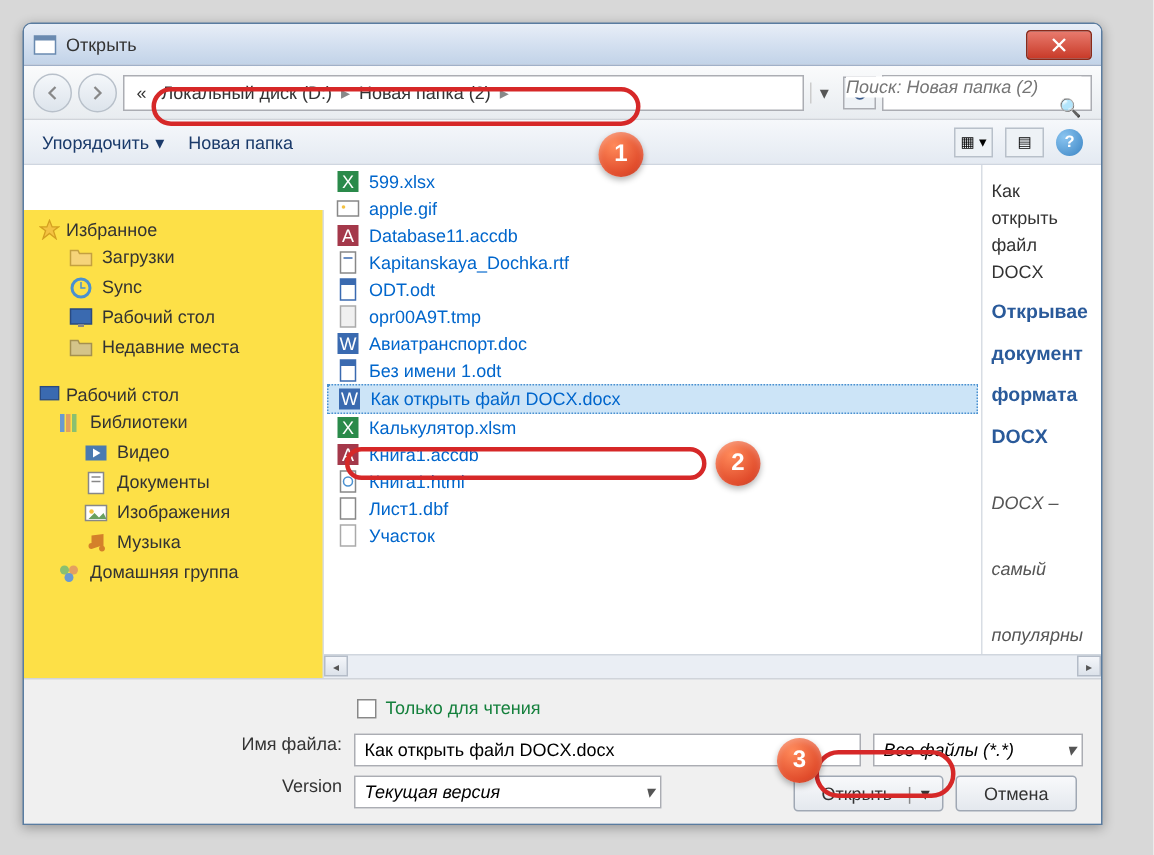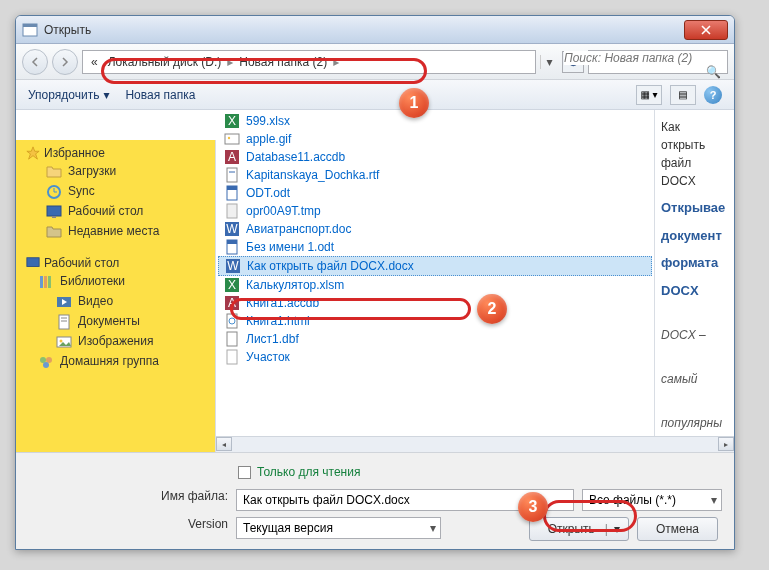--- a/index.html
+++ b/index.html
@@ -41,21 +41,21 @@
 .preview-em { font-style: italic; color: #555; margin-top: 26px; }
 .scrollbar-h { height: 16px; background: #eaeef4; border-top: 1px solid #d0d6de; display: flex; }
 .sb-track { flex: 1; }
 .sb-btn { width: 16px; height: 14px; background: linear-gradient(to bottom, #f4f6fa, #dce2ea); border: 1px solid #b4bcc8; display: flex; align-items: center; justify-content: center; font-size: 8px; color: #555; cursor: pointer; }
 .footer { background: #f0f0f0; padding: 8px 12px; border-top: 1px solid #d0d4da; }
 .readonly-row { display: flex; align-items: center; gap: 6px; padding: 4px 0 4px 210px; }
 .checkbox { width: 13px; height: 13px; border: 1px solid #888; background: #fff; cursor: pointer; }
 .form-row { display: flex; gap: 8px; margin-top: 6px; }
 .form-label { width: 200px; text-align: right; color: #333; }
 .form-input { flex: 1; height: 22px; border: 1px solid #abadb3; background: #fff; padding: 0 6px; outline: none; }
-.form-select { height: 22px; border: 1px solid #abadb3; background: #fff; padding: 0 18px 0 6px; cursor: pointer; display: flex; align-items: center; position: relative; }
+.form-select { height: 22px; border: 1px solid #abadb3; background: #fff; padding: 0 18px 0 6px; cursor: pointer; display: flex; align-items: center; position: relative; font-style: italic; }
 .form-select::after { content: "▾"; position: absolute; right: 4px; color: #555; }
 .buttons-row { display: flex; gap: 8px; justify-content: flex-end; margin-top: 10px; padding-right: 4px; align-items: center; }
 .btn { height: 24px; padding: 0 18px; background: linear-gradient(to bottom, #f8f9fb, #e4e8ee); border: 1px solid #a0a8b4; border-radius: 3px; cursor: pointer; display: flex; align-items: center; color: #333; }
 .btn.primary { padding-right: 8px; }
 .btn-sep { margin: 0 6px 0 10px; color: #888; }
 .annot-rect { position: absolute; border: 3px solid #d62828; border-radius: 22px; pointer-events: none; z-index: 100; }
 .annot-circle { position: absolute; width: 30px; height: 30px; border-radius: 50%; background: radial-gradient(circle at 35% 30%, #ff8a5a, #e04a2a 70%, #a02a18); color: #fff; font-weight: bold; font-size: 16px; display: flex; align-items: center; justify-content: center; z-index: 101; box-shadow: inset 0 2px 4px rgba(255,255,255,0.3), 0 2px 4px rgba(0,0,0,0.3); pointer-events: none; }
 svg { display: block; }
 </style>
 </head>
@@ -180,20 +180,26 @@
             </svg>
             <span>Документы</span>
           </div>
         <div class="sb-row" style="padding-left:38px">
             <svg class="sb-icon" viewBox="0 0 16 16">
               <rect x="1" y="3" width="14" height="10" fill="#fff" stroke="#888"></rect>
               <circle cx="5" cy="7" r="1.5" fill="#f4c242"></circle>
               <path d="M3 12 L7 8 L10 11 L13 8 L15 12 Z" fill="#6aa060"></path>
             </svg>
             <span>Изображения</span>
+          </div>
+        <div class="sb-row" style="padding-left:38px">
+            <svg class="sb-icon" viewBox="0 0 16 16">
+              <path d="M5 12 A2 2 0 1 1 5 8 L5 3 L13 2 L13 10 A2 2 0 1 1 11 10" fill="#d4802a"></path>
+            </svg>
+            <span>Музыка</span>
           </div>
         <div class="sb-row" style="padding-left:20px">
             <svg class="sb-icon" viewBox="0 0 16 16">
               <circle cx="5" cy="6" r="3" fill="#8ac070"></circle>
               <circle cx="11" cy="6" r="3" fill="#e4a060"></circle>
               <circle cx="8" cy="11" r="3" fill="#6a9ad0"></circle>
             </svg>
             <span>Домашняя группа</span>
           </div>
       </div>

